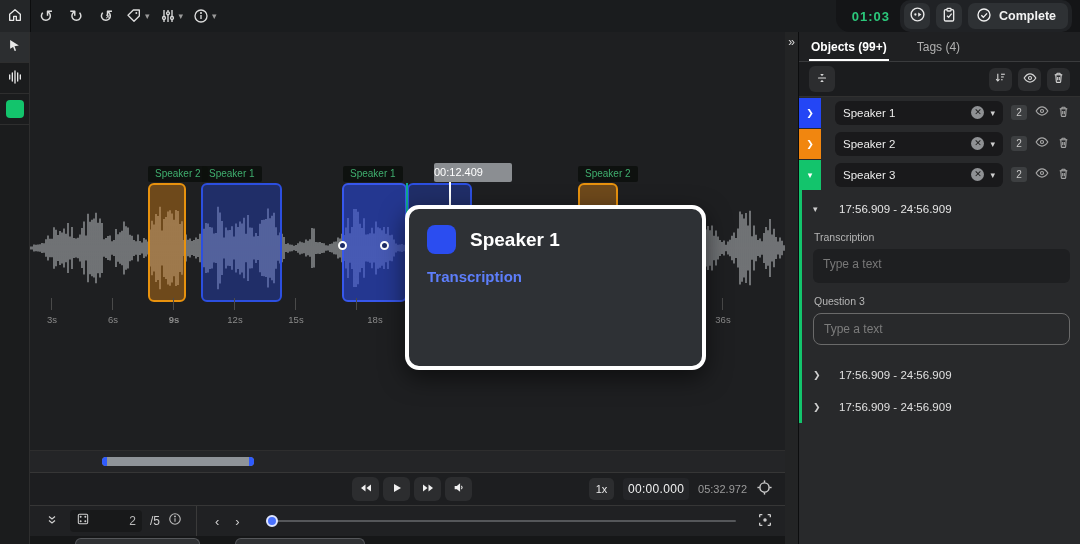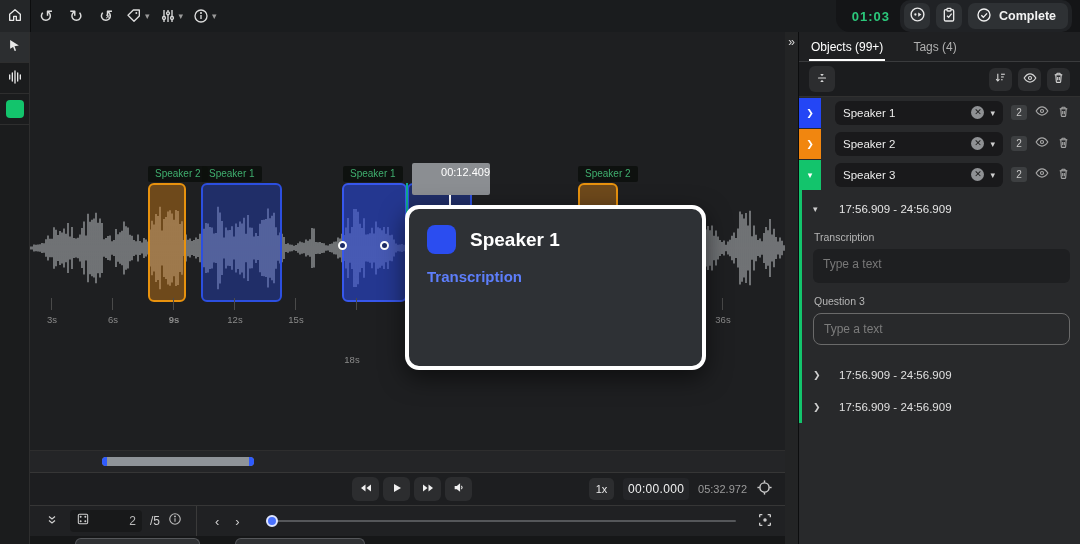--- a/index.html
+++ b/index.html
@@ -33,21 +33,21 @@
   
   .canvas { position:relative; height:418px; flex:0 0 418px; background:#1e1f21; overflow:hidden; }
   .canvas svg.wave { position:absolute; left:0; top:0; }
   .seg { position:absolute; top:151px; height:119px; border-radius:6px; }
   .seg.orange { background:rgba(222,130,18,0.42); border:2px solid #e8920e; }
   .seg.blue   { background:rgba(38,70,220,0.38); border:2px solid #2c4fe0; }
   .seg.blue.selected { background:rgba(42,72,225,0.58); border-color:#3757ec; }
   .seg-label { position:absolute; top:134px; height:16px; background:rgba(12,16,13,0.88); color:#3fae6e; font-size:10px; line-height:16px; padding:0 7px; border-radius:2px; white-space:nowrap; z-index:4; }
   .boundary { position:absolute; top:151px; height:119px; width:2px; background:#0fa98f; z-index:3; }
   .playhead { position:absolute; top:149px; height:121px; width:2px; background:#ffffff; z-index:5; }
-  .time-badge { position:absolute; left:382px; top:131px; width:78px; height:32px; background:#8b8e92; color:#ffffff; font-size:11px; text-align:right; line-height:19px; border-radius:2px; z-index:6; }
+  .time-badge { position:absolute; left:404px; top:131px; width:78px; height:19px; background:#8b8e92; color:#ffffff; font-size:11px; text-align:left; line-height:19px; border-radius:2px; z-index:6; }
   .handle { position:absolute; width:9px; height:9px; border:2px solid #ffffff; border-radius:50%; background:#1b2a66; z-index:4; }
   .tick { position:absolute; top:266px; width:1px; height:12px; background:#4a4a4a; }
   .tick-label { position:absolute; top:282px; font-size:9.5px; color:#8a8a8a; transform:translateX(-50%); }
 
   .tooltip { position:absolute; left:375px; top:173px; width:301px; height:165px; background:#2e3135; border:4px solid #ffffff; border-radius:14px; box-shadow:0 8px 24px rgba(0,0,0,0.55); padding:16px 18px; z-index:10; }
   .tt-head { display:flex; align-items:center; gap:14px; }
   .tt-swatch { width:29px; height:29px; border-radius:8px; background:#2b4df0; }
   .tt-title { font-size:19px; font-weight:bold; color:#ffffff; }
   .tt-section { margin-top:14px; color:#5d7efb; font-size:15px; font-weight:bold; }
   .tt-body { margin-top:5px; color:#dadada; font-size:15px; line-height:1.42; width:250px; }
@@ -85,21 +85,21 @@
   .peek .stub { position:absolute; top:2px; height:8px; background:#2f3133; border:1px solid #55575a; border-bottom:none; border-radius:6px 6px 0 0; }
 
   
   .collapse-strip { width:14px; flex:0 0 14px; background:#232425; border-right:1px solid #0c0d0e; text-align:center; }
   .collapse-strip .gg { color:#d8d8d8; font-size:12px; line-height:20px; cursor:pointer; display:block; }
 
   
   .panel { flex:1; background:#28292b; display:flex; flex-direction:column; min-width:0; }
   .tabs { height:30px; flex:0 0 30px; background:#1f2022; border-bottom:1px solid #3a3b3d; display:flex; align-items:stretch; padding:0 10px; gap:26px; }
   .tab { background:none; border:none; color:#b0b0b0; font-size:12px; cursor:pointer; position:relative; padding:0 2px; }
-  .tab.active { color:#ffffff; font-weight:normal; }
+  .tab.active { color:#ffffff; font-weight:bold; }
   .tab.active:after { content:""; position:absolute; left:0; right:0; bottom:0; height:2px; background:#ffffff; }
   .panel-toolbar { height:35px; flex:0 0 35px; background:#1b1c1e; border-bottom:1px solid #303030; display:flex; align-items:center; padding:0 10px; }
   .pt-btn { width:26px; height:26px; background:#2c2d2f; border:none; border-radius:6px; color:#d8d8d8; display:flex; align-items:center; justify-content:center; cursor:pointer; }
   .pt-right { margin-left:auto; display:flex; gap:6px; }
   .pt-right .pt-btn { width:23px; height:23px; }
 
   .obj-row { height:31px; display:flex; align-items:center; gap:0; }
   .chip { width:22px; height:30px; margin-right:14px; border:none; color:#fff; font-size:9px; display:flex; align-items:center; justify-content:center; cursor:pointer; }
   .chip.blue { background:#2446f5; } .chip.orange { background:#f1860f; } .chip.green { background:#13c46c; }
   .name-pill { height:24px; width:168px; background:#19191b; border-radius:6px; display:flex; align-items:center; padding:0 8px; gap:6px; }
@@ -270,21 +270,21 @@
           <span class="tick-label" style="left:22px;">3s</span>
         <div class="tick" style="left:82px;"></div>
           <span class="tick-label" style="left:83px;">6s</span>
         <div class="tick" style="left:143px;"></div>
           <span class="tick-label" style="left:144px;font-weight:bold;">9s</span>
         <div class="tick" style="left:204px;"></div>
           <span class="tick-label" style="left:205px;">12s</span>
         <div class="tick" style="left:265px;"></div>
           <span class="tick-label" style="left:266px;">15s</span>
         <div class="tick" style="left:326px;"></div>
-          <span class="tick-label" style="left:322px;margin-top:40px;">18s</span>
+          <span class="tick-label" style="left:345px;">18s</span>
         <div class="tick" style="left:387px;"></div>
           <span class="tick-label" style="left:388px;">21s</span>
         <div class="tick" style="left:448px;"></div>
           <span class="tick-label" style="left:449px;">24s</span>
         <div class="tick" style="left:509px;"></div>
           <span class="tick-label" style="left:510px;">27s</span>
         <div class="tick" style="left:570px;"></div>
           <span class="tick-label" style="left:571px;">30s</span>
         <div class="tick" style="left:631px;"></div>
           <span class="tick-label" style="left:632px;">33s</span>

